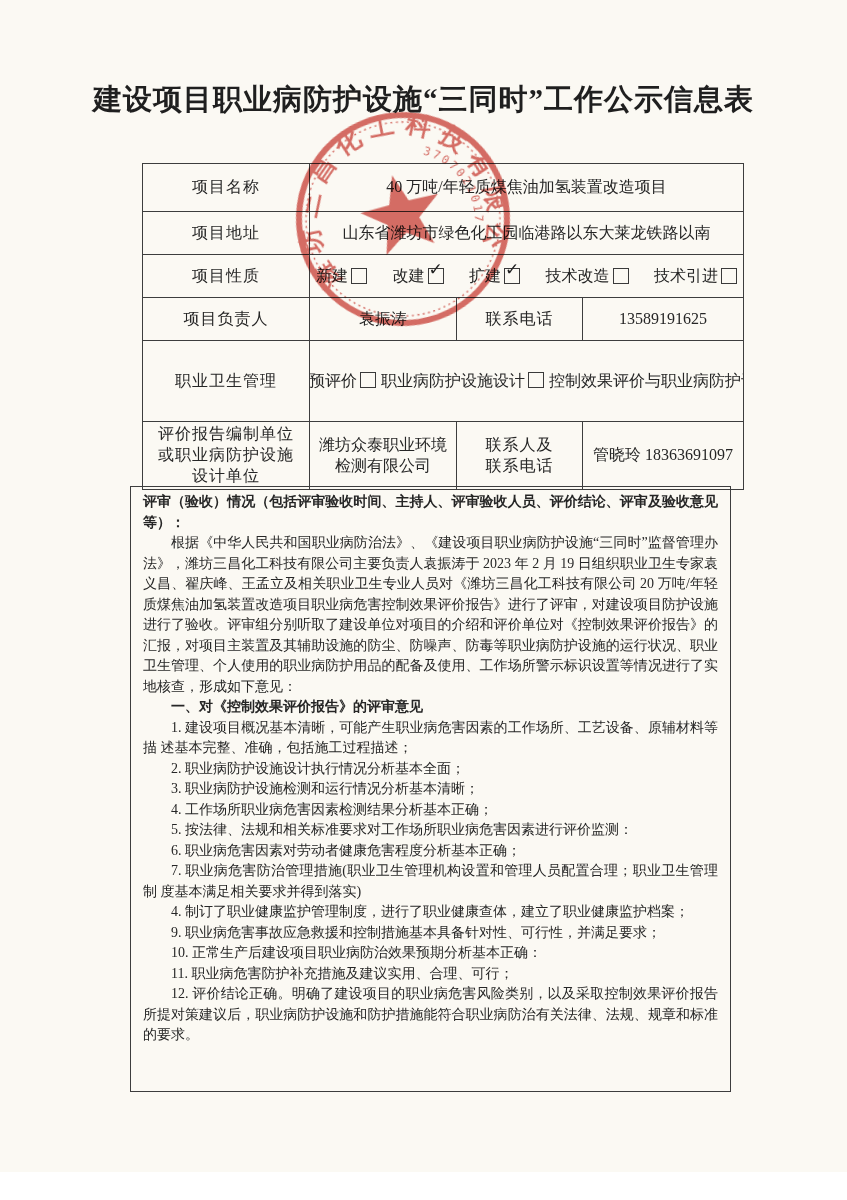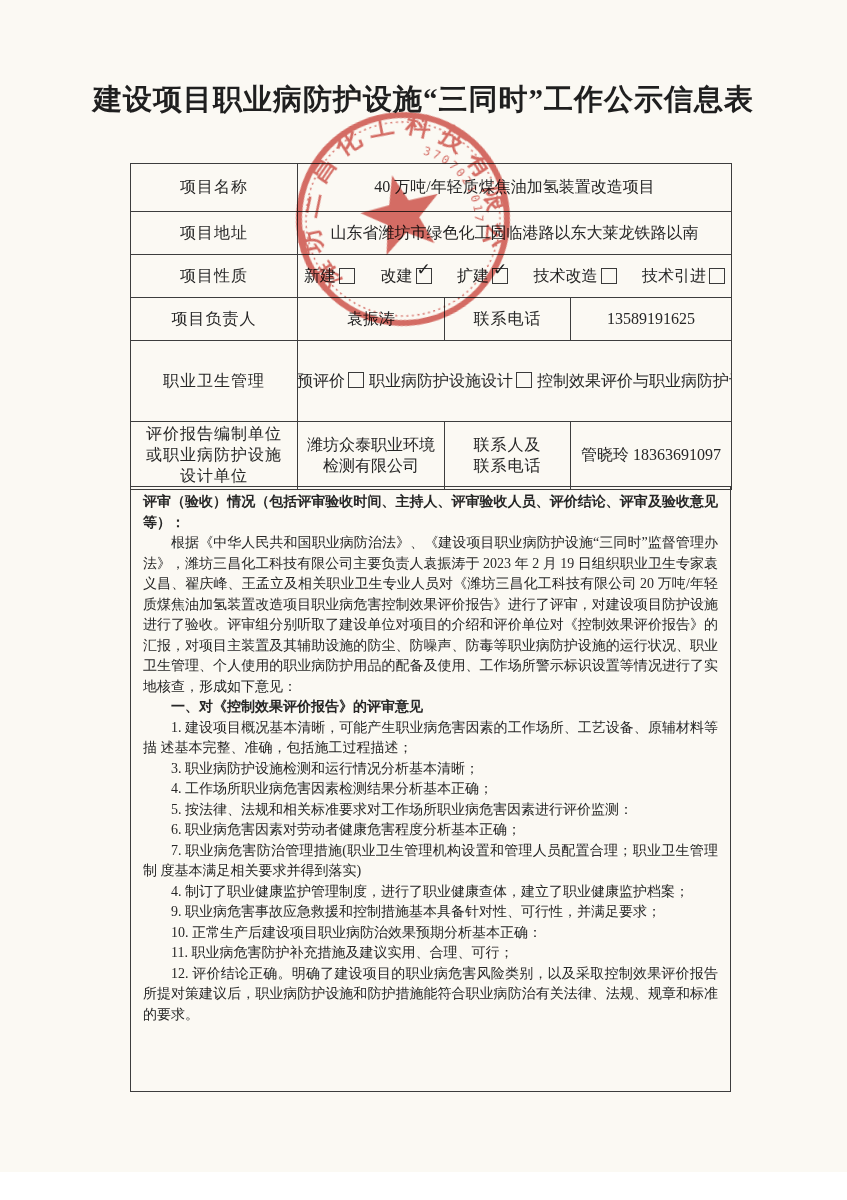--- a/index.html
+++ b/index.html
@@ -11,21 +11,21 @@
     font-family:"Liberation Serif","DejaVu Serif",serif;
     color:#2b2b2b;
   }
   .title{
     position:absolute;left:0;top:80px;width:100%;
     text-align:center;font-size:29px;font-weight:bold;
     letter-spacing:1px;color:#1f1f1f;
   }
   
   .info-table{
-    position:absolute;left:130px;top:163px;width:601px;
+    position:absolute;left:142px;top:163px;width:601px;
     border-collapse:collapse;table-layout:fixed;
     font-size:16px;color:#262626;
   }
   .info-table td{
     border:1.6px solid #3d3d3d;
     padding:2px 6px;
     text-align:center;vertical-align:middle;
     overflow:hidden;
   }
   .lab{letter-spacing:1px;}
@@ -167,20 +167,21 @@
         <td>管晓玲 18363691097</td>
       </tr>
     </tbody>
   </table>
 
   <div class="review">
     <p class="rv-h">评审（验收）情况（包括评审验收时间、主持人、评审验收人员、评价结论、评审及验收意见等）：</p>
     <p class="ind">根据《中华人民共和国职业病防治法》、《建设项目职业病防护设施“三同时”监督管理办法》，潍坊三昌化工科技有限公司主要负责人袁振涛于 2023 年 2 月 19 日组织职业卫生专家袁义昌、翟庆峰、王孟立及相关职业卫生专业人员对《潍坊三昌化工科技有限公司 20 万吨/年轻质煤焦油加氢装置改造项目职业病危害控制效果评价报告》进行了评审，对建设项目防护设施进行了验收。评审组分别听取了建设单位对项目的介绍和评价单位对《控制效果评价报告》的汇报，对项目主装置及其辅助设施的防尘、防噪声、防毒等职业病防护设施的运行状况、职业卫生管理、个人使用的职业病防护用品的配备及使用、工作场所警示标识设置等情况进行了实地核查，形成如下意见：</p>
     <p class="ind bold">一、对《控制效果评价报告》的评审意见</p>
     <p class="ind">1. 建设项目概况基本清晰，可能产生职业病危害因素的工作场所、工艺设备、原辅材料等描 述基本完整、准确，包括施工过程描述；</p>
+    <p class="ind">2. 职业病防护设施设计执行情况分析基本全面；</p>
     <p class="ind">3. 职业病防护设施检测和运行情况分析基本清晰；</p>
     <p class="ind">4. 工作场所职业病危害因素检测结果分析基本正确；</p>
     <p class="ind">5. 按法律、法规和相关标准要求对工作场所职业病危害因素进行评价监测：</p>
     <p class="ind">6. 职业病危害因素对劳动者健康危害程度分析基本正确；</p>
     <p class="ind">7. 职业病危害防治管理措施(职业卫生管理机构设置和管理人员配置合理；职业卫生管理制 度基本满足相关要求并得到落实)</p>
     <p class="ind">4. 制订了职业健康监护管理制度，进行了职业健康查体，建立了职业健康监护档案；</p>
     <p class="ind">9. 职业病危害事故应急救援和控制措施基本具备针对性、可行性，并满足要求；</p>
     <p class="ind">10. 正常生产后建设项目职业病防治效果预期分析基本正确：</p>
     <p class="ind">11. 职业病危害防护补充措施及建议实用、合理、可行；</p>
     <p class="ind">12. 评价结论正确。明确了建设项目的职业病危害风险类别，以及采取控制效果评价报告所提对策建议后，职业病防护设施和防护措施能符合职业病防治有关法律、法规、规章和标准的要求。</p>

